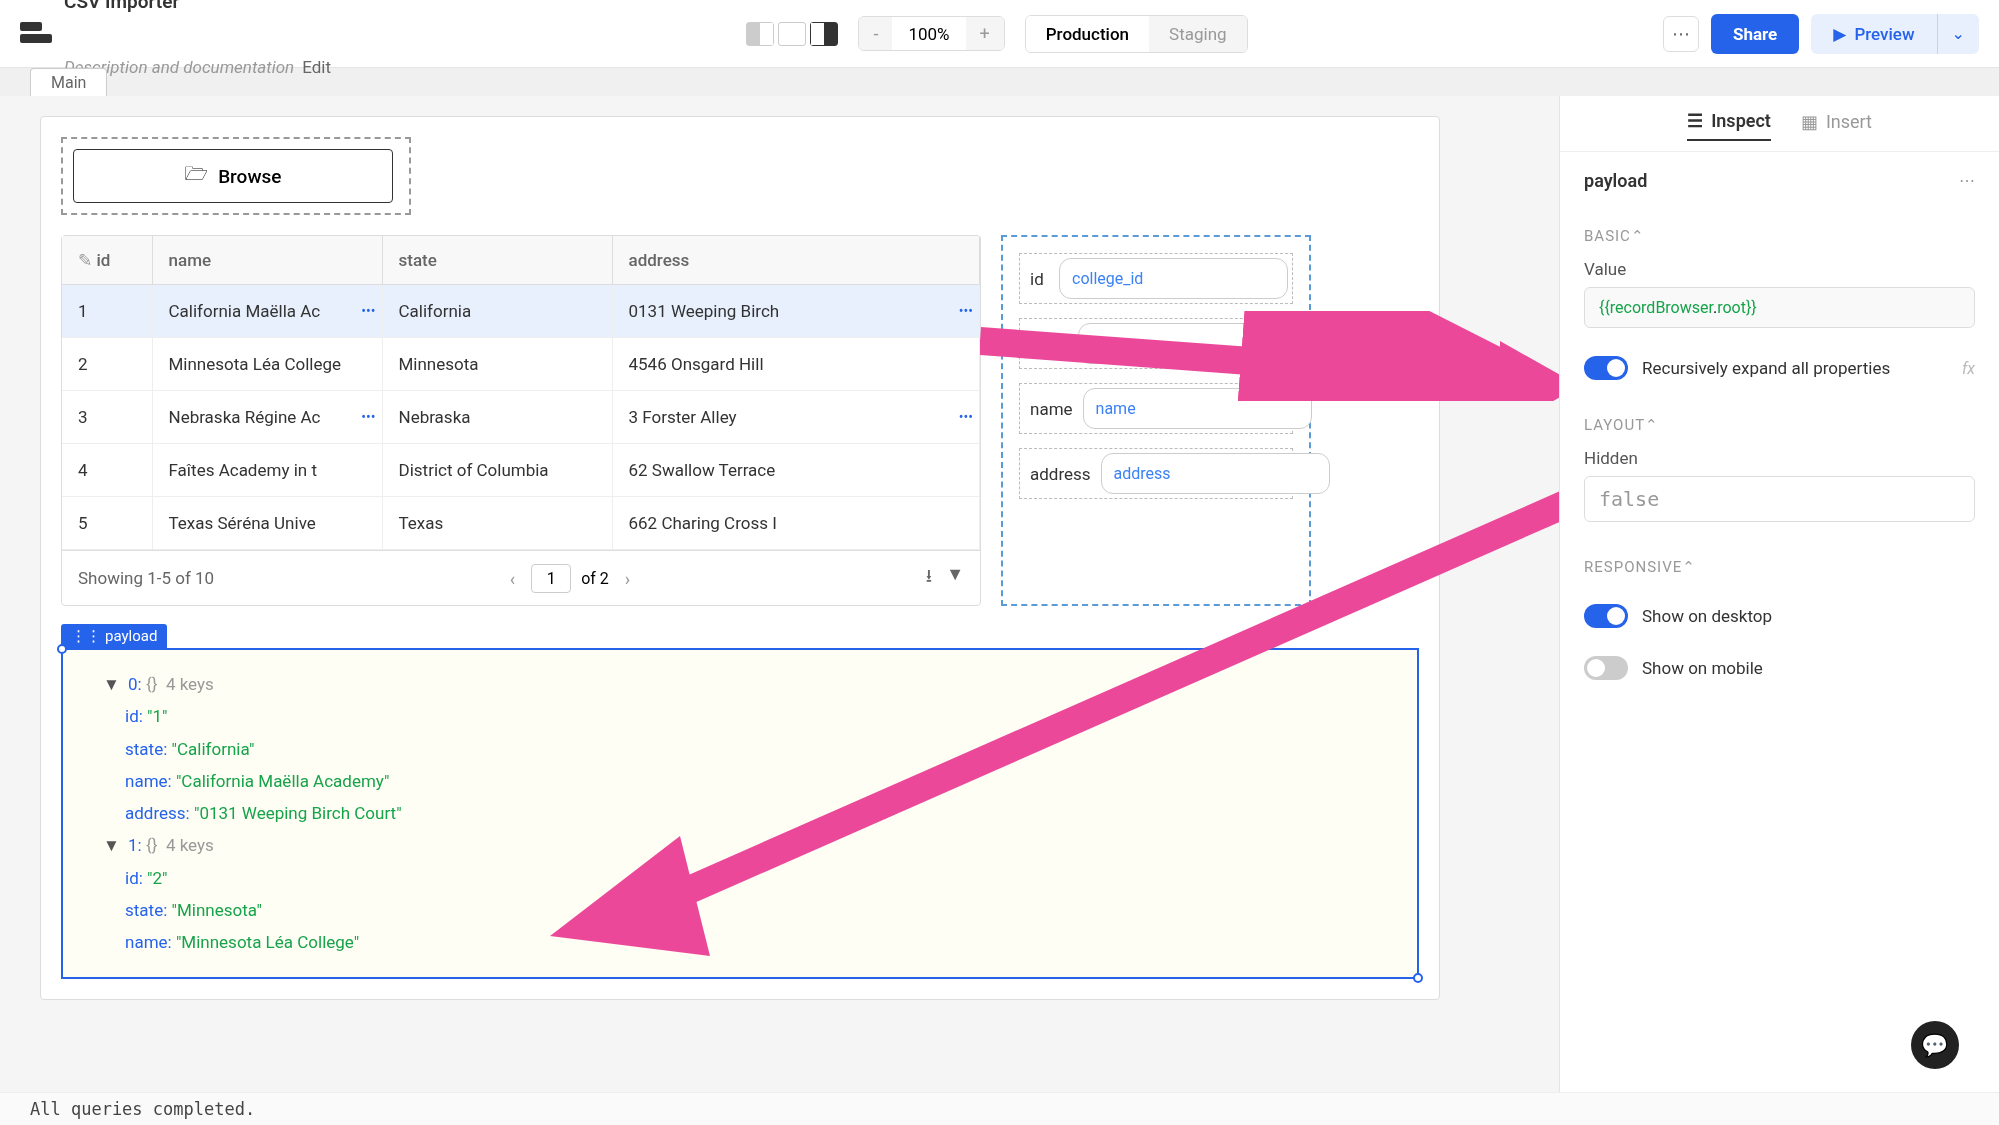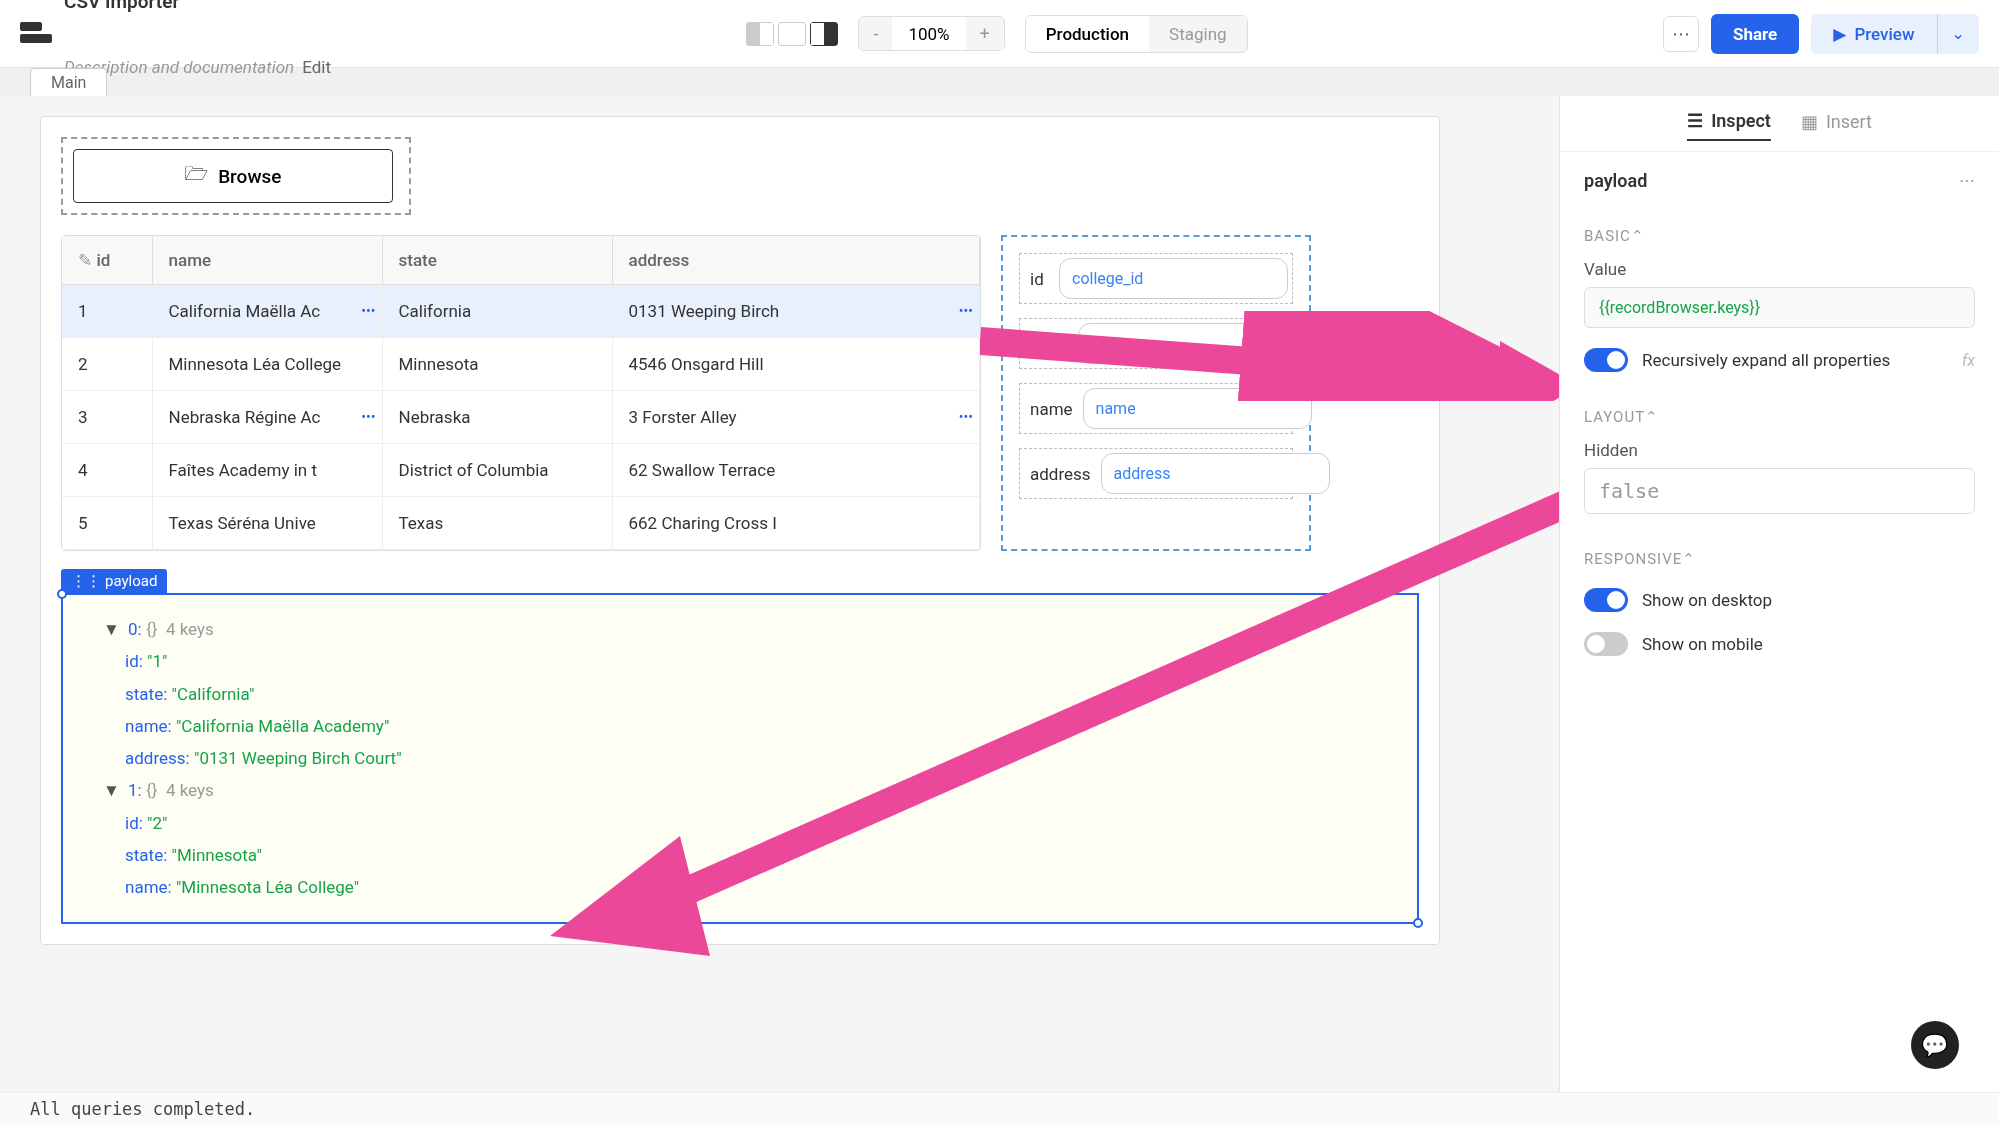--- a/index.html
+++ b/index.html
@@ -92,21 +92,21 @@
 .sidebar-section { padding: 18px 24px; }
 .section-title-row { display: flex; justify-content: space-between; align-items: center; }
 .section-title { font-weight: 600; font-size: 18px; color: #333; }
 .section-header { font-size: 15px; color: #999; letter-spacing: 1px; margin-bottom: 14px; display: flex; justify-content: flex-start; }
 .section-chevron { color: #999; cursor: pointer; }
 .field-label { font-size: 17px; color: #555; margin-bottom: 8px; }
 .code-input { border: 1px solid #ddd; border-radius: 6px; padding: 10px 14px; font-family: monospace; font-size: 16px; background: #f9f9f9; }
 .code-input .brace { color: #16a34a; }
 .code-input .obj { color: #16a34a; }
 .code-input .prop { color: #16a34a; }
-.toggle-row { display: flex; align-items: center; gap: 14px; margin-top: 20px; font-size: 17px; color: #333; position: relative; }
+.toggle-row { display: flex; align-items: center; gap: 14px; margin-top: 28px; font-size: 17px; color: #333; position: relative; }
 .toggle { width: 44px; height: 24px; background: #2563eb; border-radius: 12px; position: relative; cursor: pointer; }
 .toggle.off { background: #ccc; }
 .toggle::after { content: ""; position: absolute; width: 18px; height: 18px; background: #fff; border-radius: 50%; top: 3px; right: 3px; }
 .toggle.off::after { left: 3px; right: auto; }
 .fx-icon { position: absolute; right: 0; color: #bbb; font-style: italic; font-size: 16px; }
 .hidden-input { border: 1px solid #ddd; border-radius: 6px; padding: 10px 14px; font-family: monospace; font-size: 20px; color: #999; margin-top: 8px; }
 
 
 .arrow { position: absolute; pointer-events: none; z-index: 100; }
 
@@ -217,20 +217,33 @@
                   <td>62 Swallow Terrace</td>
                 </tr>
                 <tr>
                   <td>5</td>
                   <td>Texas Séréna Unive</td>
                   <td>Texas</td>
                   <td>662 Charing Cross I</td>
                 </tr>
               </tbody>
           </table>
+          <div class="table-footer">
+            <div class="table-status">Showing 1-5 of 10</div>
+            <div class="pagination">
+              <span class="page-nav">‹</span>
+              <input class="page-input" value="1" style="">
+              <span>of 2</span>
+              <span class="page-nav">›</span>
+            </div>
+            <div class="table-actions">
+              <span class="table-action-icon">⭳</span>
+              <span class="table-action-icon">▼</span>
+            </div>
+          </div>
         </div>
 
         <div class="form-panel" id="form-panel">
             <div class="form-row">
               <div class="form-label">id</div>
               <input class="form-input" value="college_id" style="">
             </div>
             <div class="form-row">
               <div class="form-label">state</div>
               <input class="form-input" value="state" style="">
@@ -298,21 +311,21 @@
         <span style="color:#999">⋯</span>
       </div>
     </div>
     <div class="sidebar-section">
       <div class="section-header">
         <span>BASIC</span>
         <span class="section-chevron">⌃</span>
       </div>
       <div class="field-label">Value</div>
       <div class="code-input">
-        <span class="brace">{{</span><span class="obj">recordBrowser</span><span>.</span><span class="prop">keys</span><span class="brace">}}</span>
+        <span class="brace">{{</span><span class="obj">recordBrowser</span><span>.</span><span class="prop">root</span><span class="brace">}}</span>
       </div>
       <div class="toggle-row">
         <div class="toggle"></div>
         <span>Recursively expand all properties</span>
         <span class="fx-icon">fx</span>
       </div>
     </div>
     <div class="sidebar-section">
       <div class="section-header">
         <span>LAYOUT</span>

